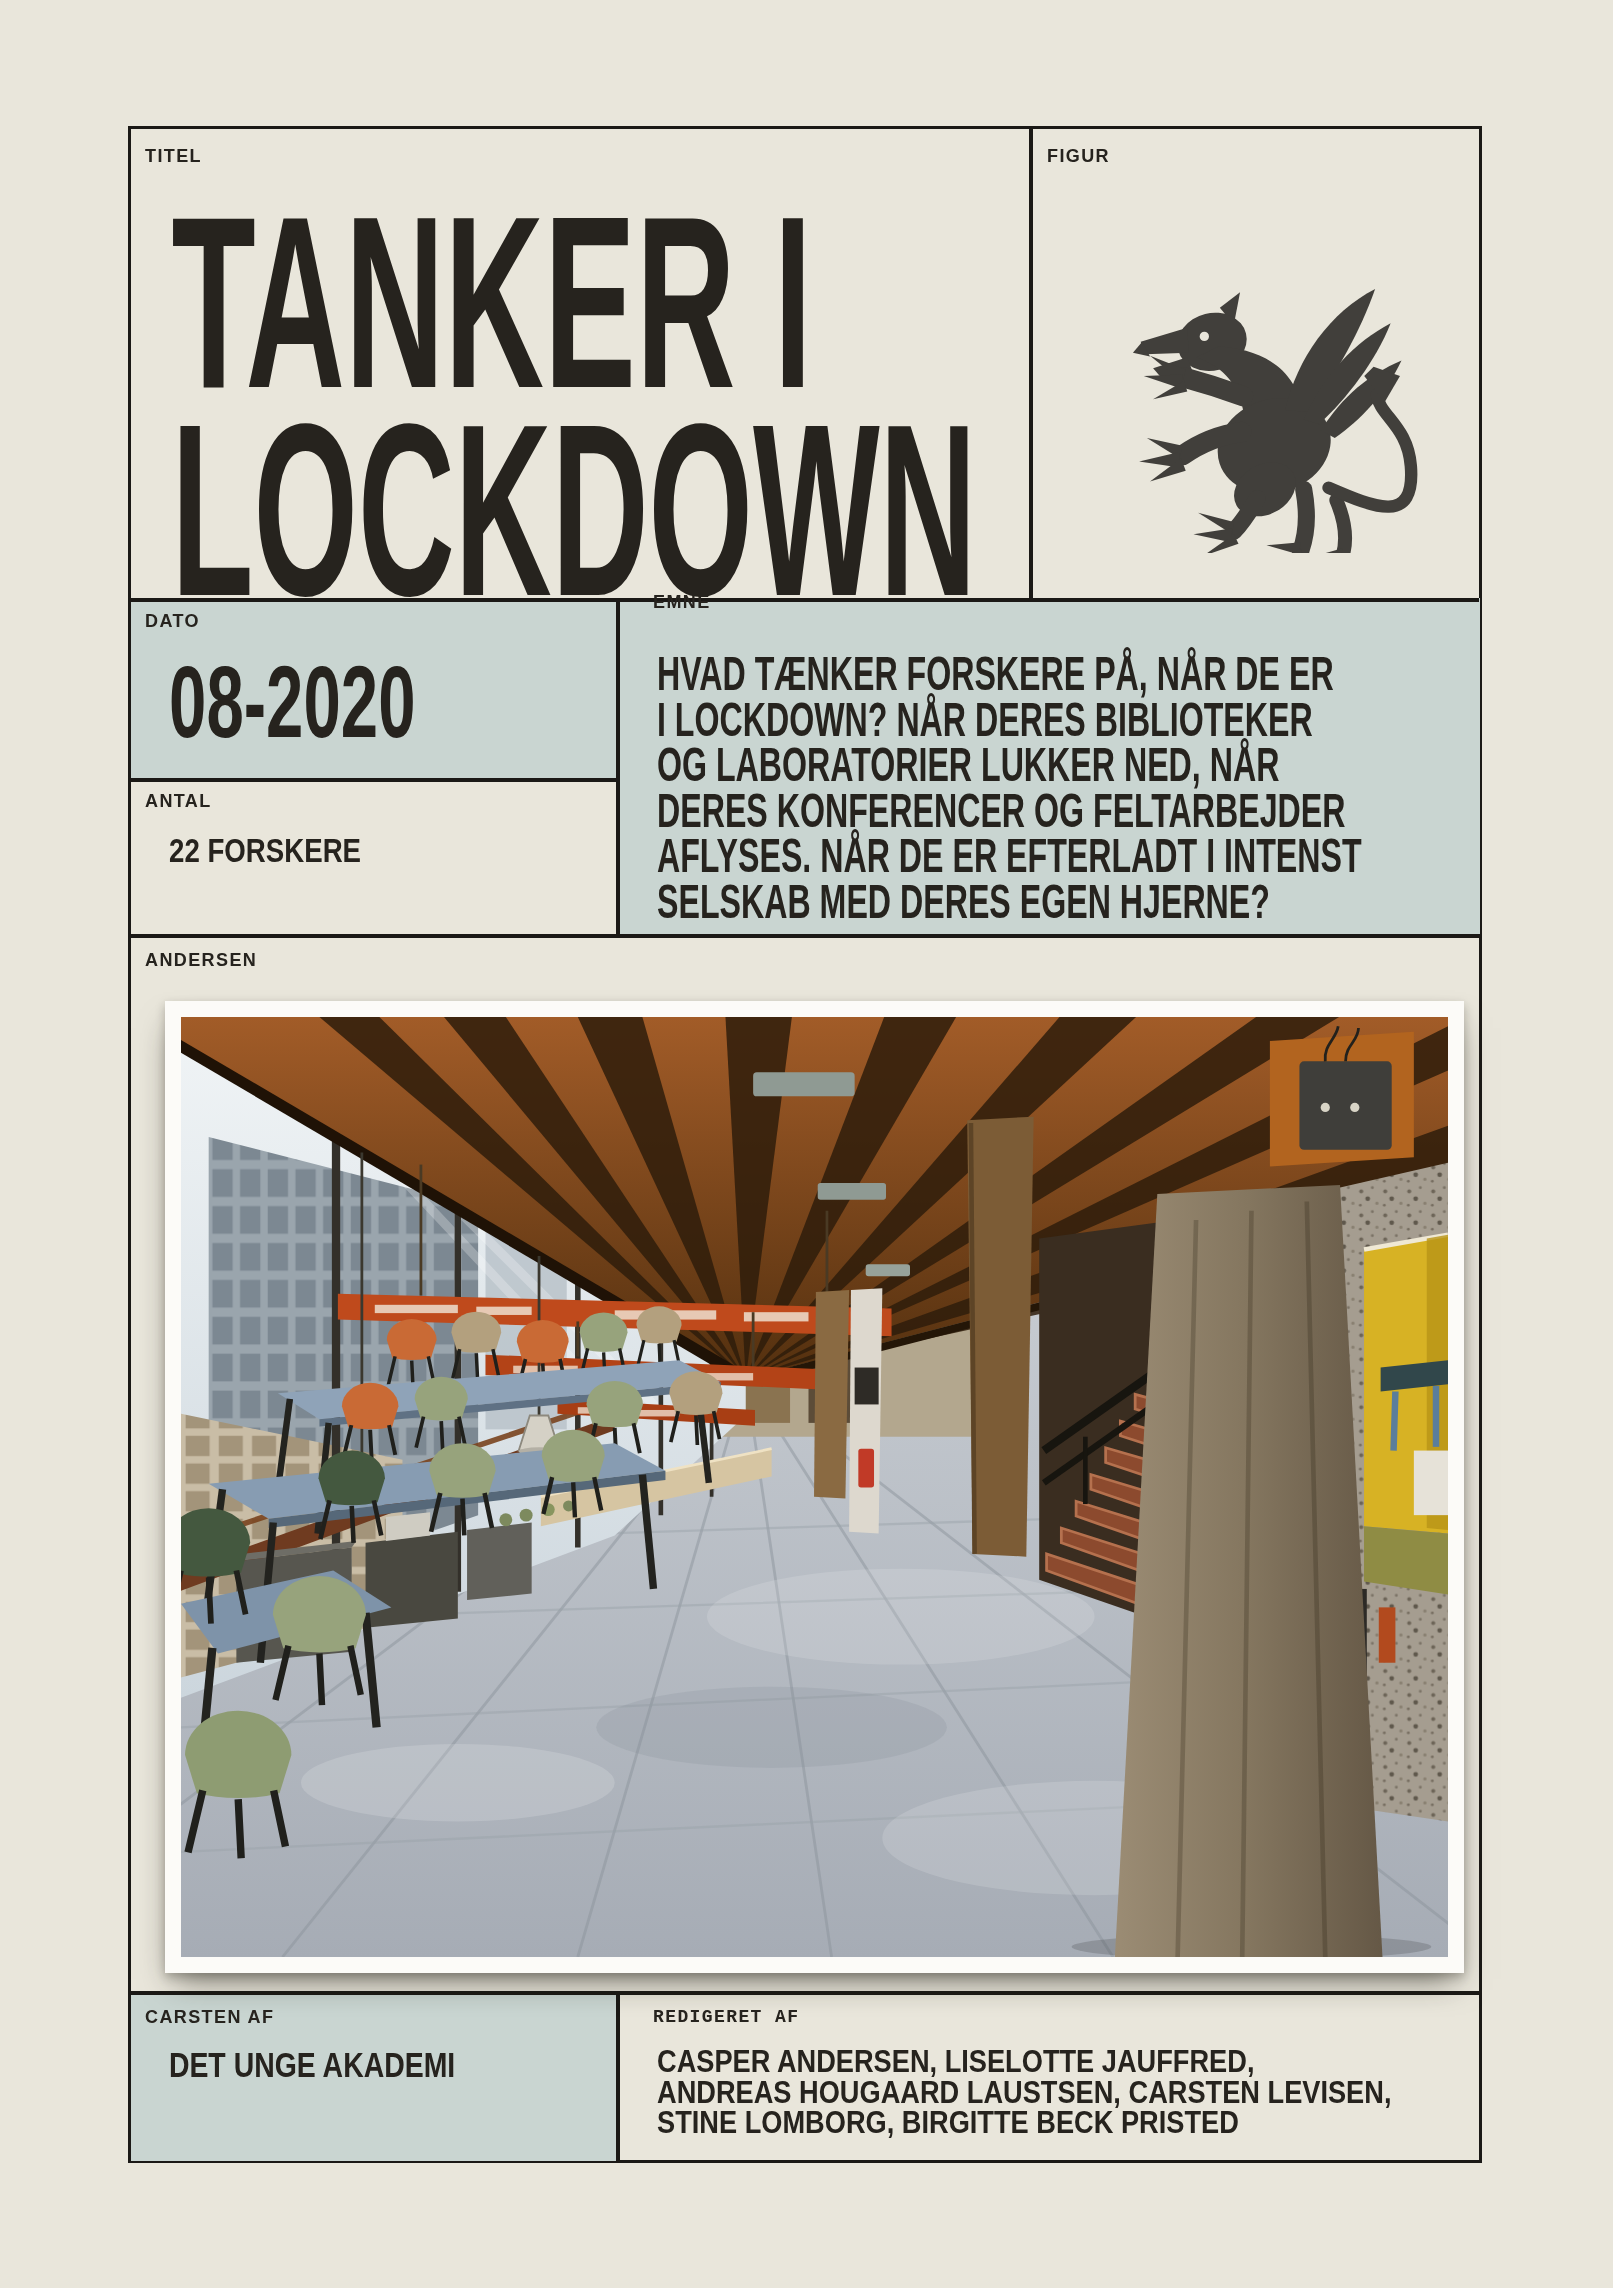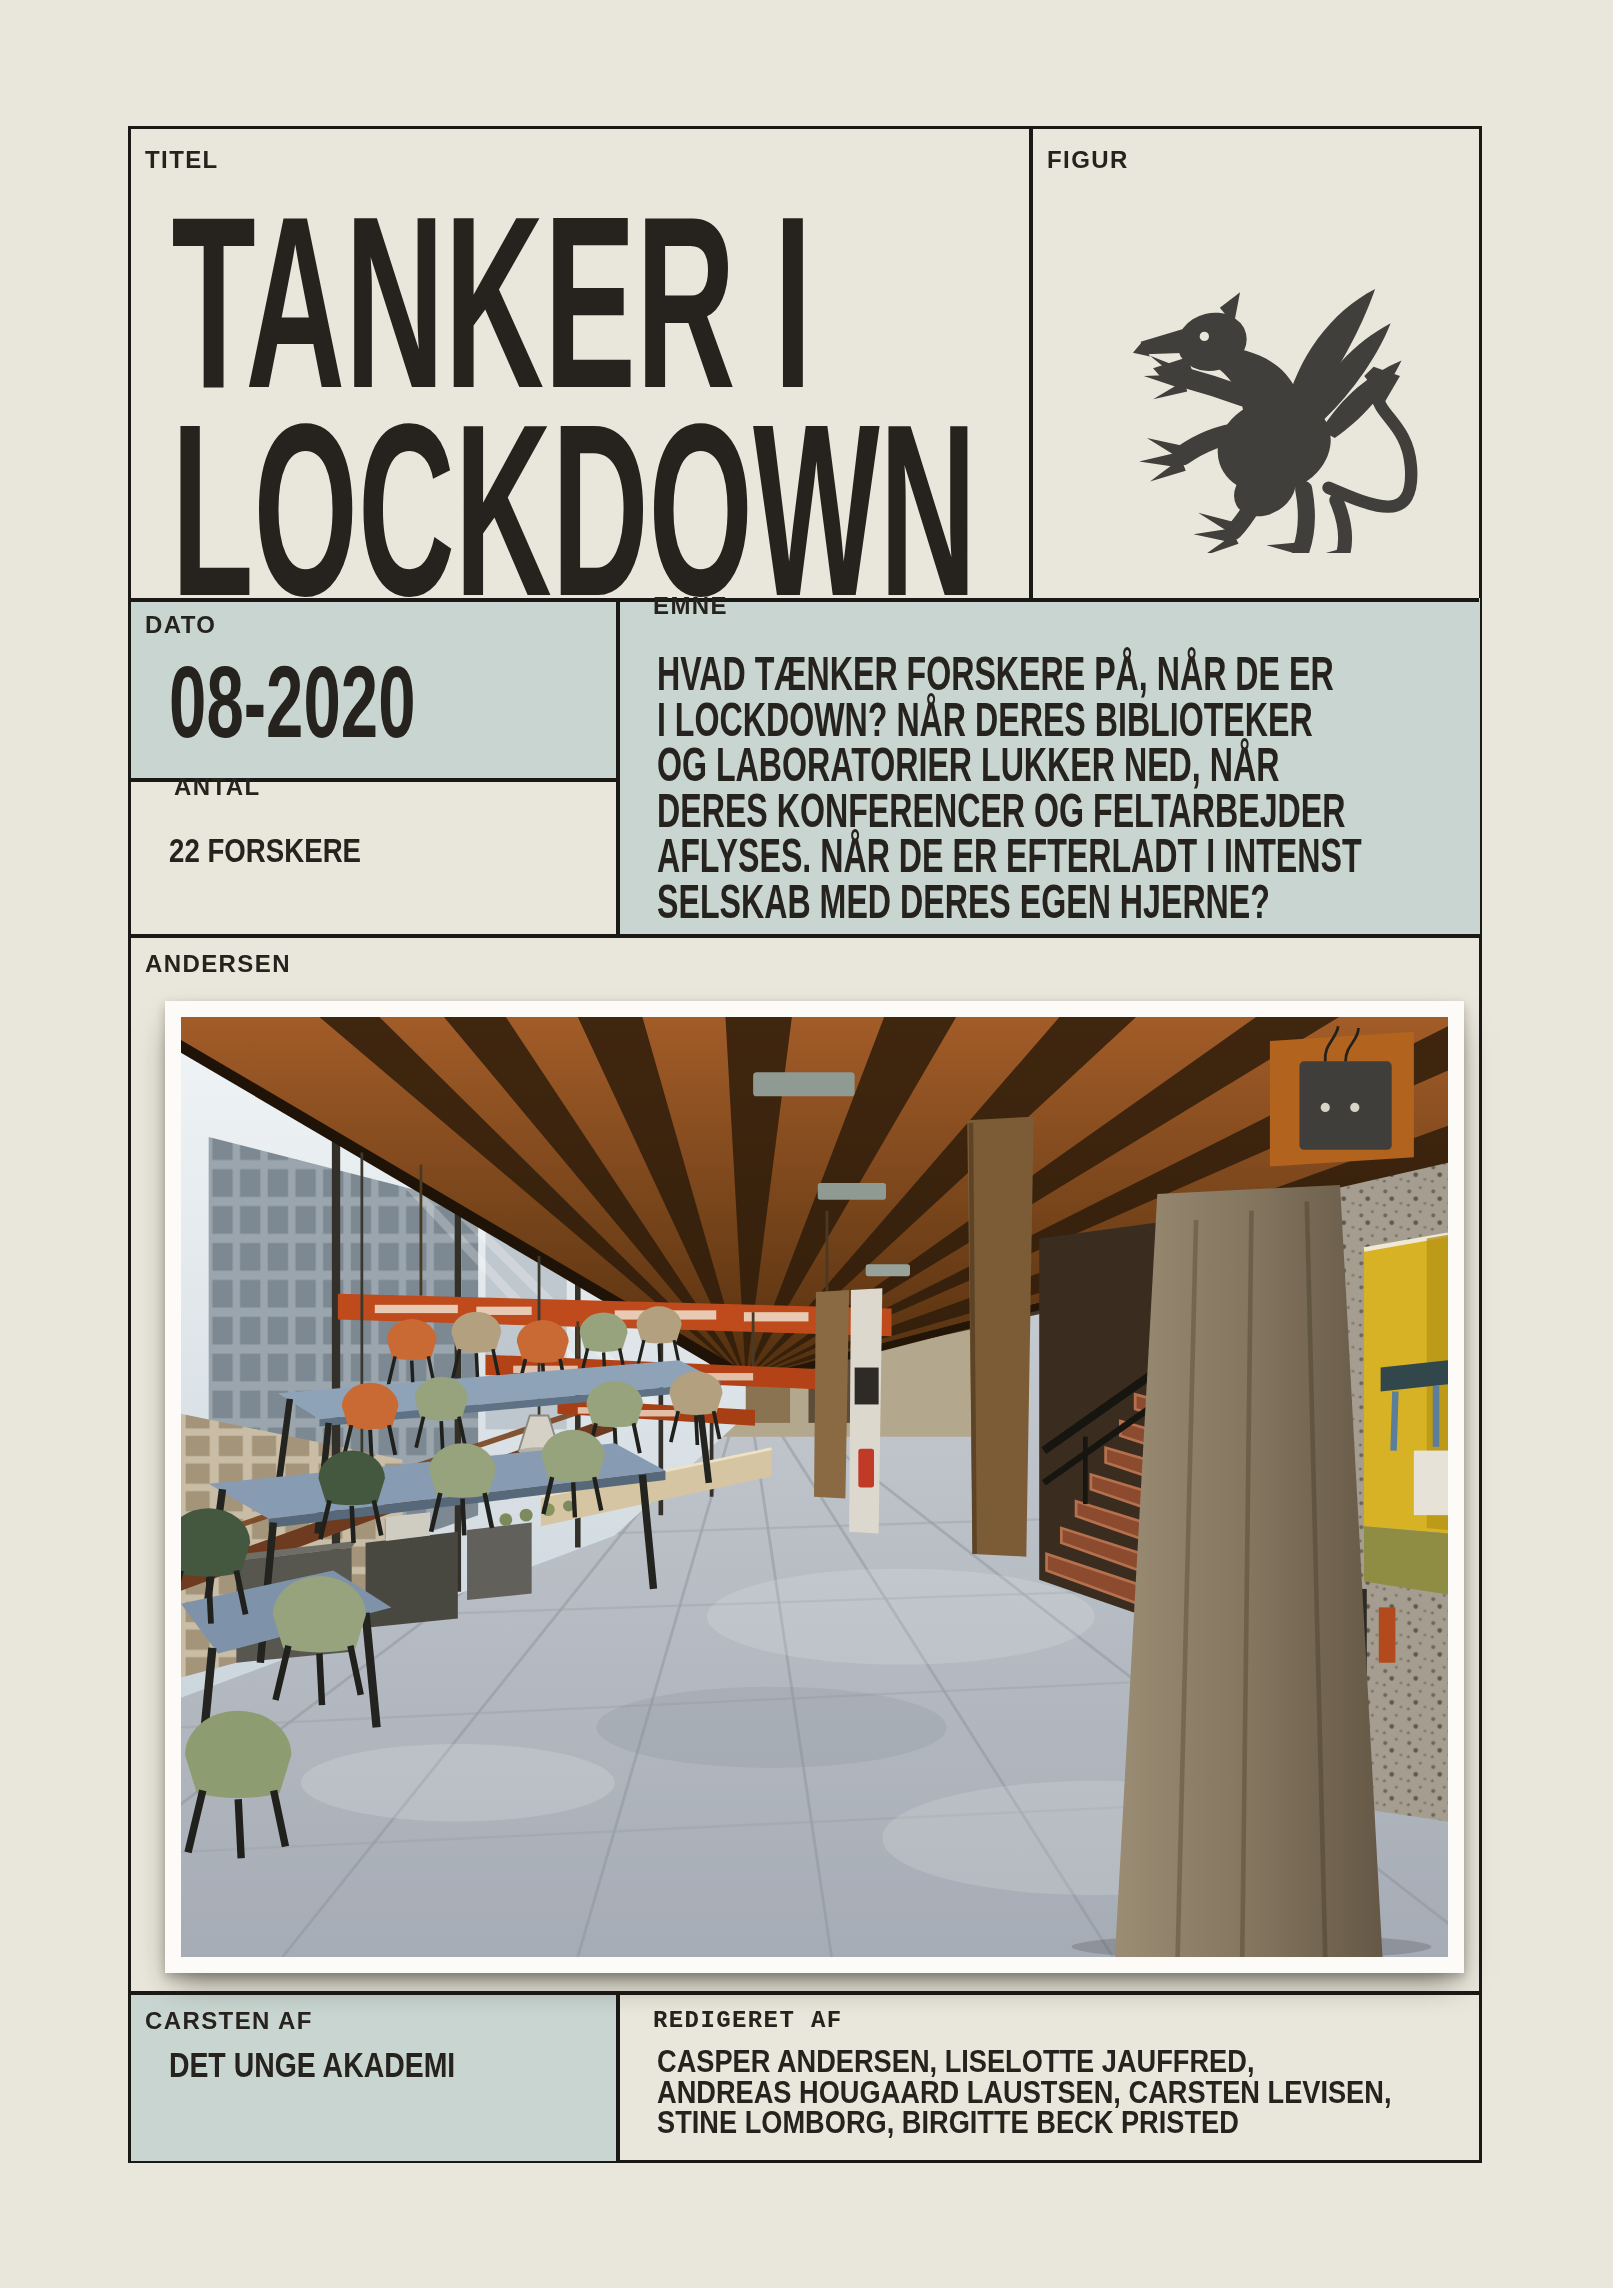--- a/index.html
+++ b/index.html
@@ -15,21 +15,21 @@
     position:absolute;left:128px;top:126px;
     width:1348px;height:2031px;
     border:3.7px solid #1b1916;
     box-sizing:content-box;
   }
   .abs{position:absolute;}
   .bg-blue{background:#c9d5d1;}
   .line{position:absolute;background:#1b1916;}
   .label{
     position:absolute;
-    font-size:24px;font-weight:700;letter-spacing:1.4px;
+    font-size:18px;font-weight:700;letter-spacing:1.4px;
     color:#26231e;white-space:nowrap;
   }
   .cond{
     display:inline-block;
     font-weight:700;
     transform-origin:left top;
     white-space:pre-line;
   }
   .emne-text{
     font-size:48px;line-height:0.95;
@@ -114,21 +114,21 @@
       <path d="M288,296 C348,322 400,344 394,268 C390,216 354,204 350,176" stroke="#413f3b" stroke-width="16" fill="none" stroke-linecap="round"></path>
       <polygon points="360,186 334,152 346,140 380,152"></polygon>
     </g>
   </svg>
 
   <div class="label" style="left:14px;top:482px;">DATO</div>
   <svg class="abs" style="left:0;top:469px;" width="485" height="180" viewBox="0 0 525 195">
     <text x="41" y="151" font-size="110" textLength="267" lengthAdjust="spacingAndGlyphs">08-2020</text>
   </svg>
 
-  <div class="label" style="left:14px;top:644px;margin-left:29px;">ANTAL</div>
+  <div class="label" style="left:14px;top:662px;">ANTAL</div>
   <svg class="abs" style="left:0;top:649px;" width="485" height="156" viewBox="0 0 525 169">
     <text x="41" y="91" font-size="36" textLength="208" lengthAdjust="spacingAndGlyphs">22 FORSKERE</text>
   </svg>
 
   <div class="label" style="left:522px;top:463px;">EMNE</div>
   <div class="abs" style="left:526px;top:522px;">
     <span class="cond emne-text">HVAD TÆNKER FORSKERE PÅ, NÅR DE ER
 I LOCKDOWN? NÅR DERES BIBLIOTEKER
 OG LABORATORIER LUKKER NED, NÅR
 DERES KONFERENCER OG FELTARBEJDER

